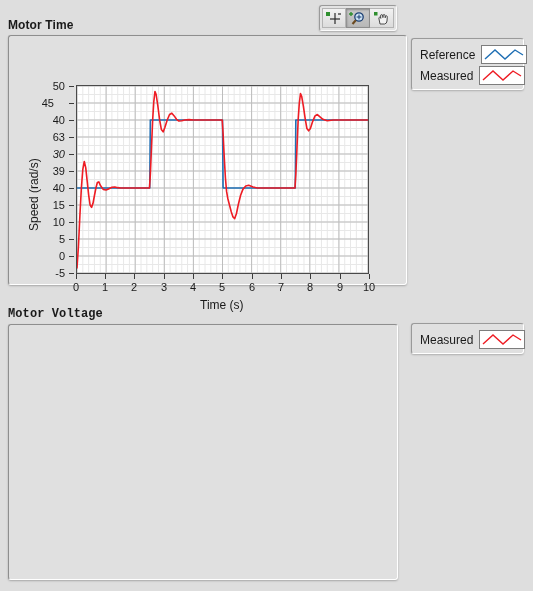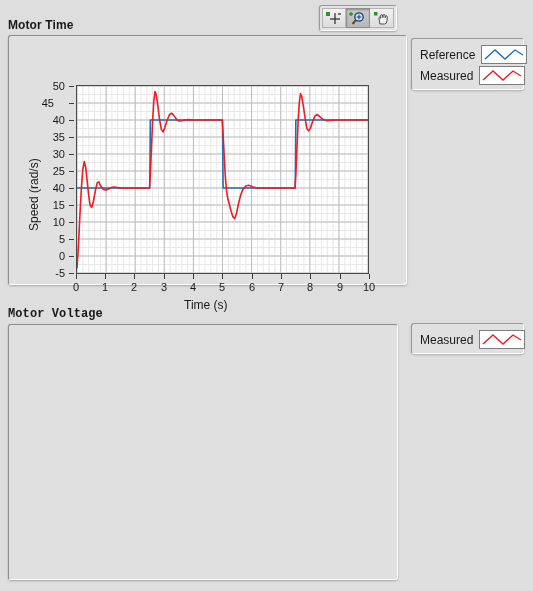--- a/index.html
+++ b/index.html
@@ -179,25 +179,25 @@
 <div class="panel-title" style="left:8px; top:18px;">Motor Time</div>
 
 <div class="graph-frame" style="left:8px; top:35px; width:399px; height:250px;">
 
   <div class="tick ytick" style="left:26px; top:44px; width:30px;">50</div>
   <div class="tickmark" style="left:60px; top:50px; width:5px; height:1px;"></div>
   <div class="tick ytick" style="left:15px; top:61px; width:30px;">45</div>
   <div class="tickmark" style="left:60px; top:67px; width:5px; height:1px;"></div>
   <div class="tick ytick" style="left:26px; top:78px; width:30px;">40</div>
   <div class="tickmark" style="left:60px; top:84px; width:5px; height:1px;"></div>
-  <div class="tick ytick" style="left:26px; top:95px; width:30px;">35</div>
+  <div class="tick ytick" style="left:26px; top:95px; width:30px;">63</div>
   <div class="tickmark" style="left:60px; top:101px; width:5px; height:1px;"></div>
-  <div class="tick ytick" style="left:26px; top:112px; width:30px;">30</div>
+  <div class="tick ytick" style="left:26px; top:112px; width:30px;font-style:italic;">30</div>
   <div class="tickmark" style="left:60px; top:118px; width:5px; height:1px;"></div>
-  <div class="tick ytick" style="left:26px; top:129px; width:30px;">25</div>
+  <div class="tick ytick" style="left:26px; top:129px; width:30px;">39</div>
   <div class="tickmark" style="left:60px; top:135px; width:5px; height:1px;"></div>
   <div class="tick ytick" style="left:26px; top:146px; width:30px;">40</div>
   <div class="tickmark" style="left:60px; top:152px; width:5px; height:1px;"></div>
   <div class="tick ytick" style="left:26px; top:163px; width:30px;">15</div>
   <div class="tickmark" style="left:60px; top:169px; width:5px; height:1px;"></div>
   <div class="tick ytick" style="left:26px; top:180px; width:30px;">10</div>
   <div class="tickmark" style="left:60px; top:186px; width:5px; height:1px;"></div>
   <div class="tick ytick" style="left:26px; top:197px; width:30px;">5</div>
   <div class="tickmark" style="left:60px; top:203px; width:5px; height:1px;"></div>
   <div class="tick ytick" style="left:26px; top:214px; width:30px;">0</div>
@@ -327,21 +327,21 @@
   <div class="tick xtick" style="left:233px; top:245px; width:20px;">6</div>
   <div class="tickmark" style="left:272px; top:238px; width:1px; height:5px;"></div>
   <div class="tick xtick" style="left:262px; top:245px; width:20px;">7</div>
   <div class="tickmark" style="left:301px; top:238px; width:1px; height:5px;"></div>
   <div class="tick xtick" style="left:291px; top:245px; width:20px;">8</div>
   <div class="tickmark" style="left:331px; top:238px; width:1px; height:5px;"></div>
   <div class="tick xtick" style="left:321px; top:245px; width:20px;">9</div>
   <div class="tickmark" style="left:360px; top:238px; width:1px; height:5px;"></div>
   <div class="tick xtick" style="left:350px; top:245px; width:20px;">10</div>
 
-  <div class="axis-title" style="left:175px; top:262px;">Time (s)</div>
+  <div class="axis-title" style="left:191px; top:262px;">Time (s)</div>
 </div>
 
 <div class="legend" style="left:411px; top:38px; width:113px; height:52px;">
   <div class="legend-row">
     <span class="legend-label">Reference</span>
     <span class="legend-swatch">
       <svg width="44" height="17" viewBox="0 0 44 17">
         <polyline points="3,13 13,4 23,13 33,4 41,9" fill="none" stroke="#1f6fb4" stroke-width="1.4"></polyline>
       </svg>
     </span>

